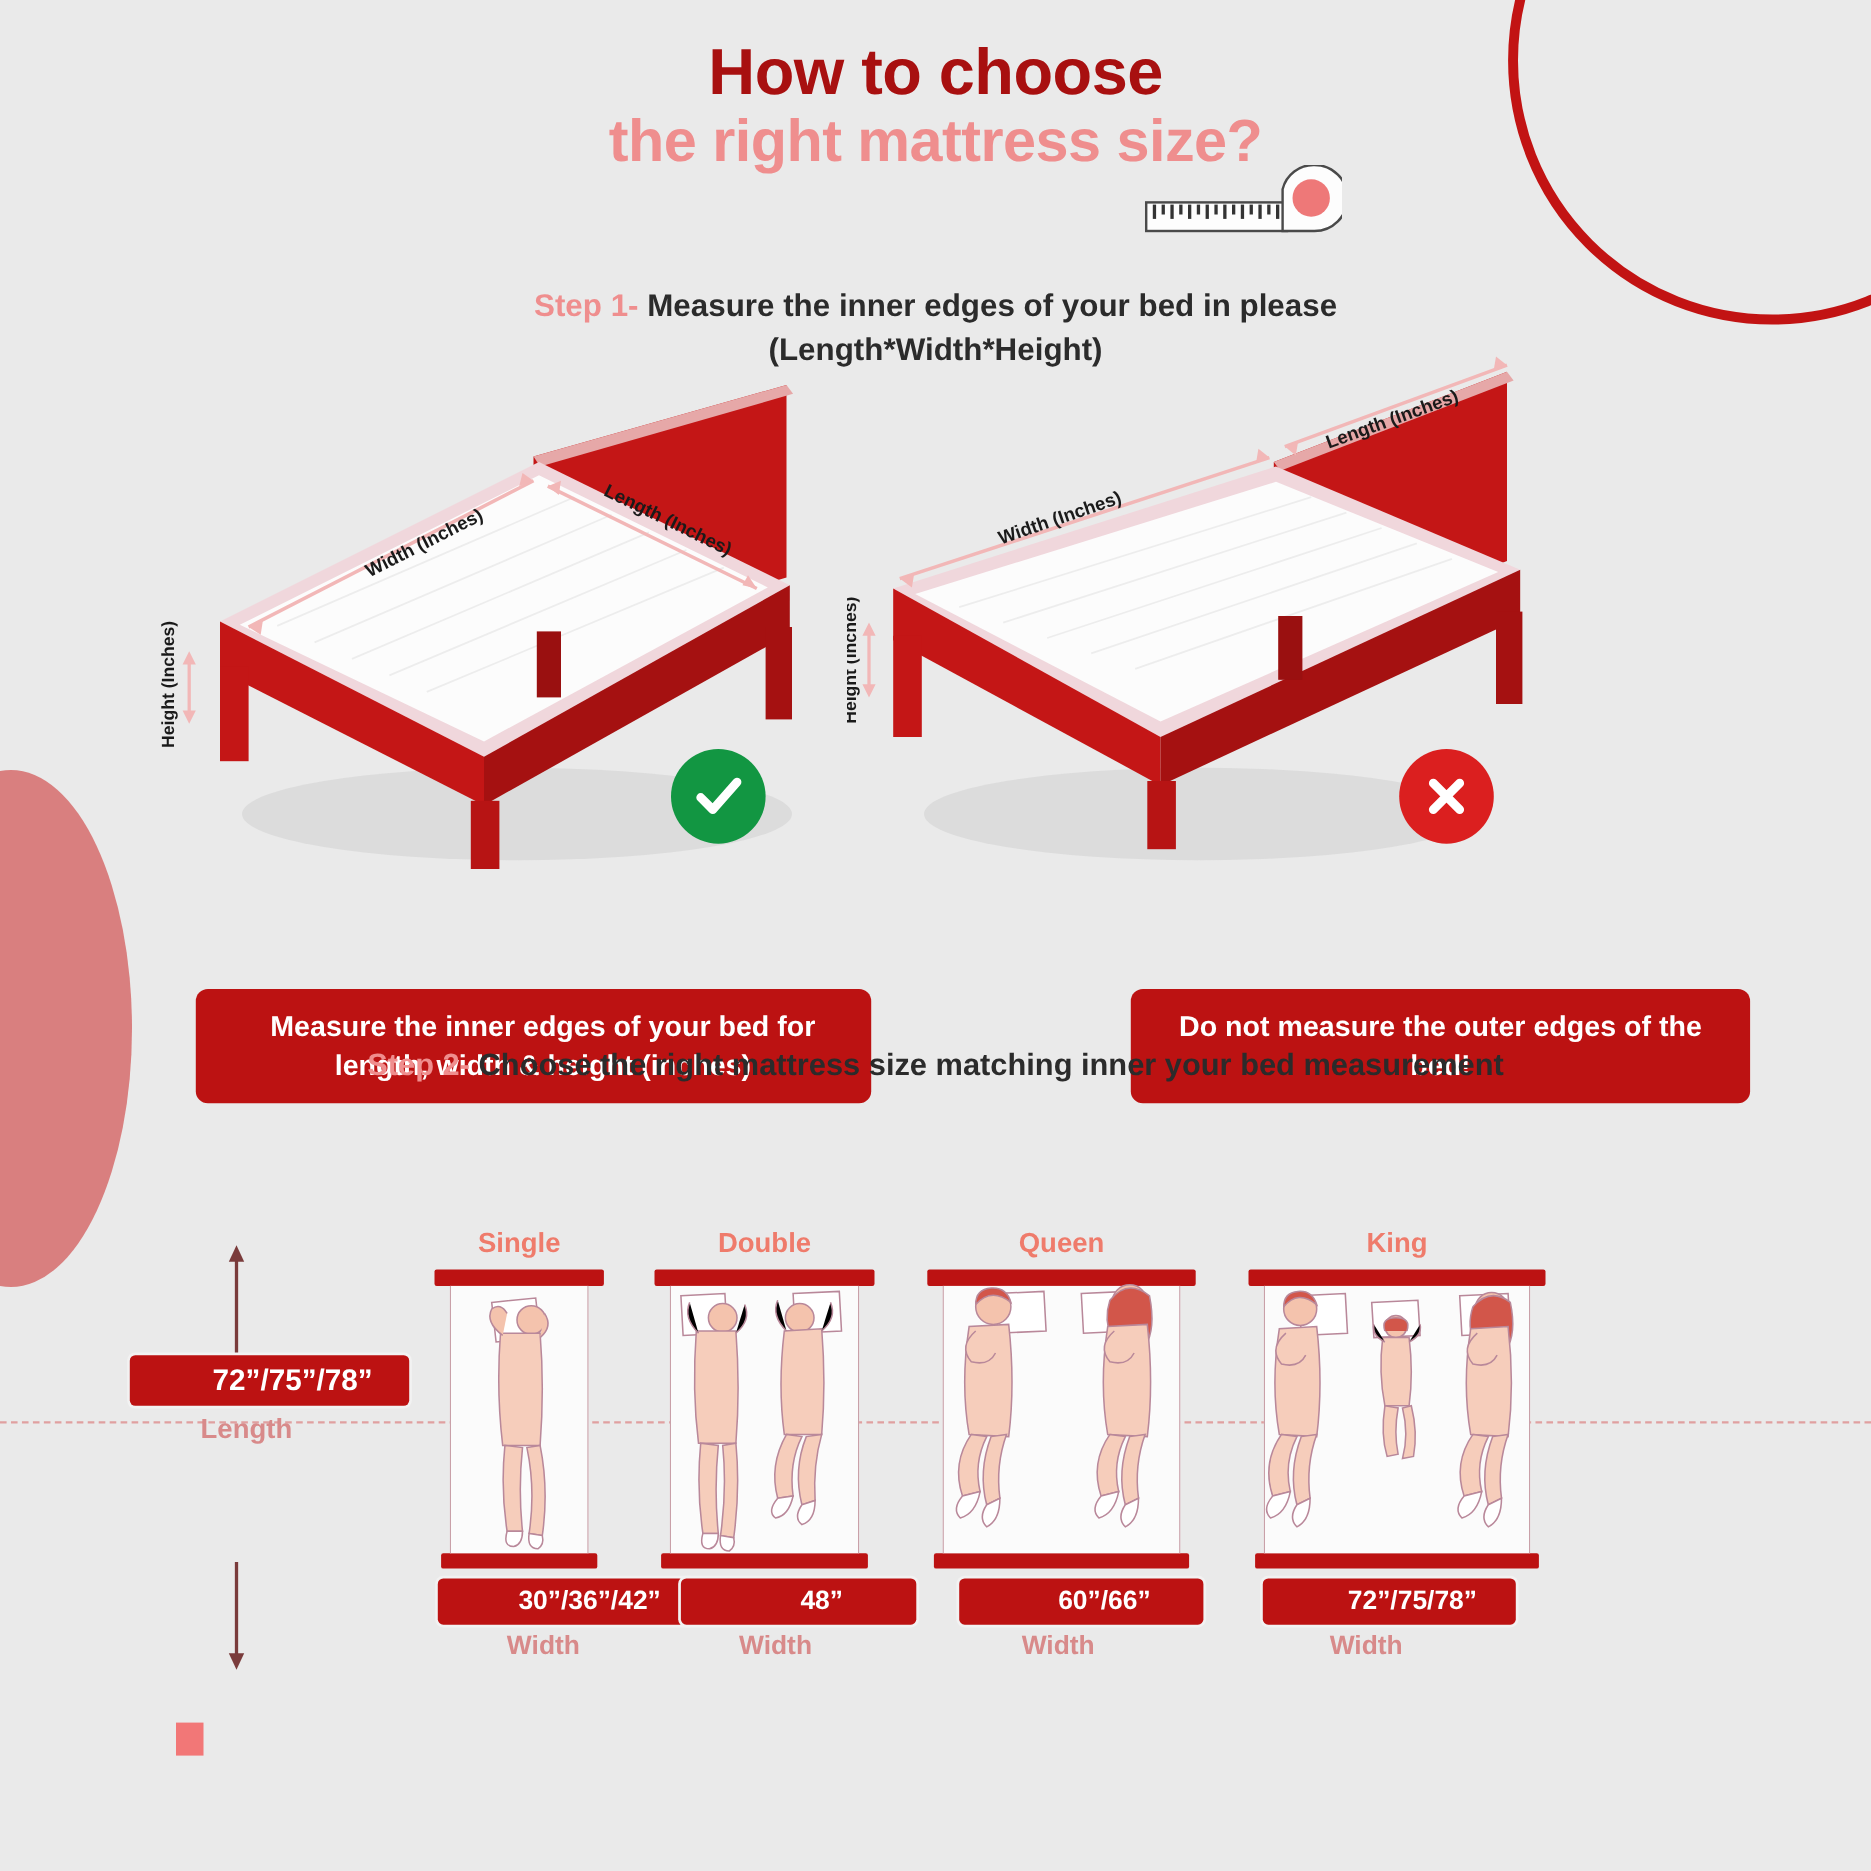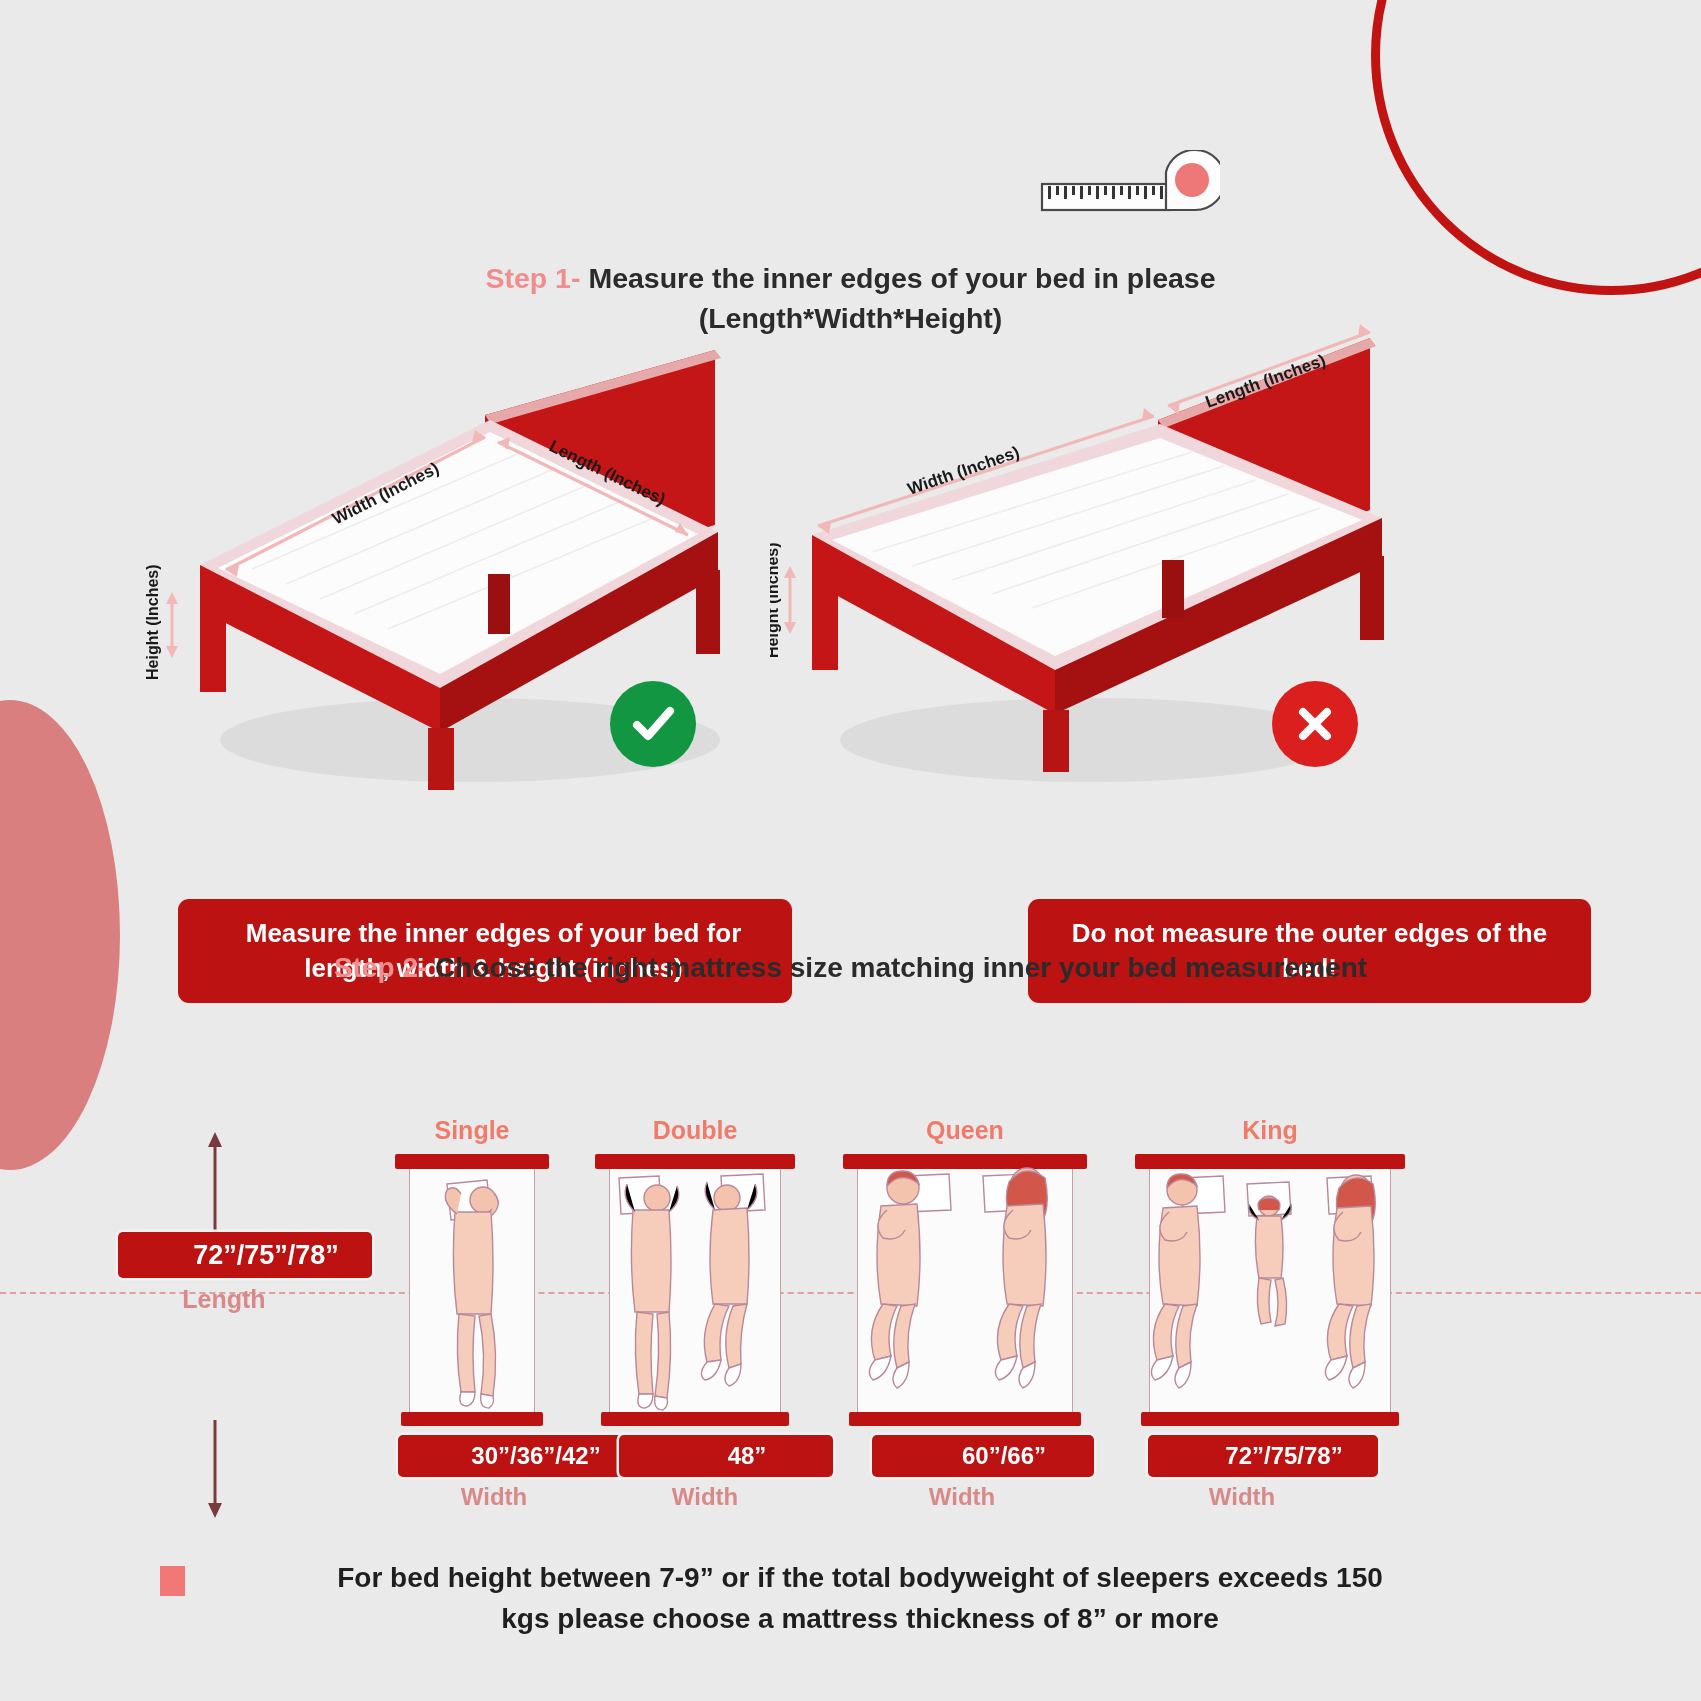--- a/index.html
+++ b/index.html
@@ -89,20 +89,24 @@
 </style>
 </head>
 <body>
 
 <div class="stage">
 
   <div class="corner-arc"></div>
   <div class="left-semi"></div>
   <div class="dash-line"></div>
 
+  <div class="title-wrap">
+    <div class="t1">How to choose</div>
+    <div class="t2">the right mattress size?</div>
+  </div>
 
   <svg class="tape" viewBox="0 0 180 75">
     <rect x="2" y="34" width="128" height="26" fill="#fdfdfd" stroke="#4a4a4a" stroke-width="2.2"></rect>
     <g fill="#333">
       <rect x="8" y="36" width="3" height="13"></rect>
         <rect x="16" y="36" width="3" height="9"></rect>
       <rect x="24" y="36" width="3" height="13"></rect>
         <rect x="32" y="36" width="3" height="9"></rect>
       <rect x="40" y="36" width="3" height="13"></rect>
         <rect x="48" y="36" width="3" height="9"></rect>
@@ -382,18 +386,14 @@
   <div class="chip w-chip" style="left:619px;width:172px;">48”</div>
   <div class="chiplabel w-label" style="left:619px;width:172px;">Width</div>
 
   <div class="chip w-chip" style="left:872px;width:180px;">60”/66”</div>
   <div class="chiplabel w-label" style="left:872px;width:180px;">Width</div>
 
   <div class="chip w-chip" style="left:1148px;width:188px;">72”/75/78”</div>
   <div class="chiplabel w-label" style="left:1148px;width:188px;">Width</div>
 
   <div class="note-sq"></div>
-  <div class="note">
-    <span>For bed height between 7-9” or if the total bodyweight of sleepers exceeds 150</span>
-    <div>kgs please choose a mattress thickness of 8” or more</div>
-  </div>
 
 </div>
 
 </body></html>

